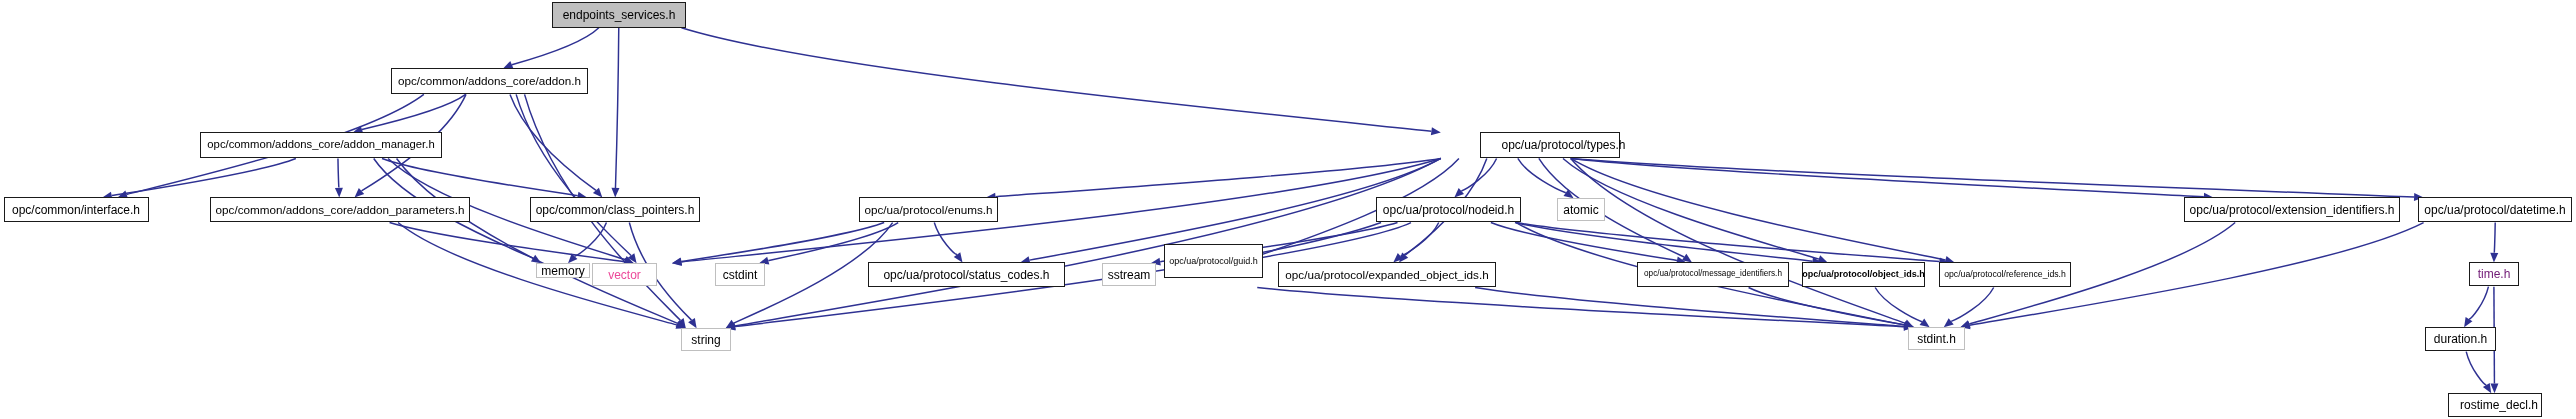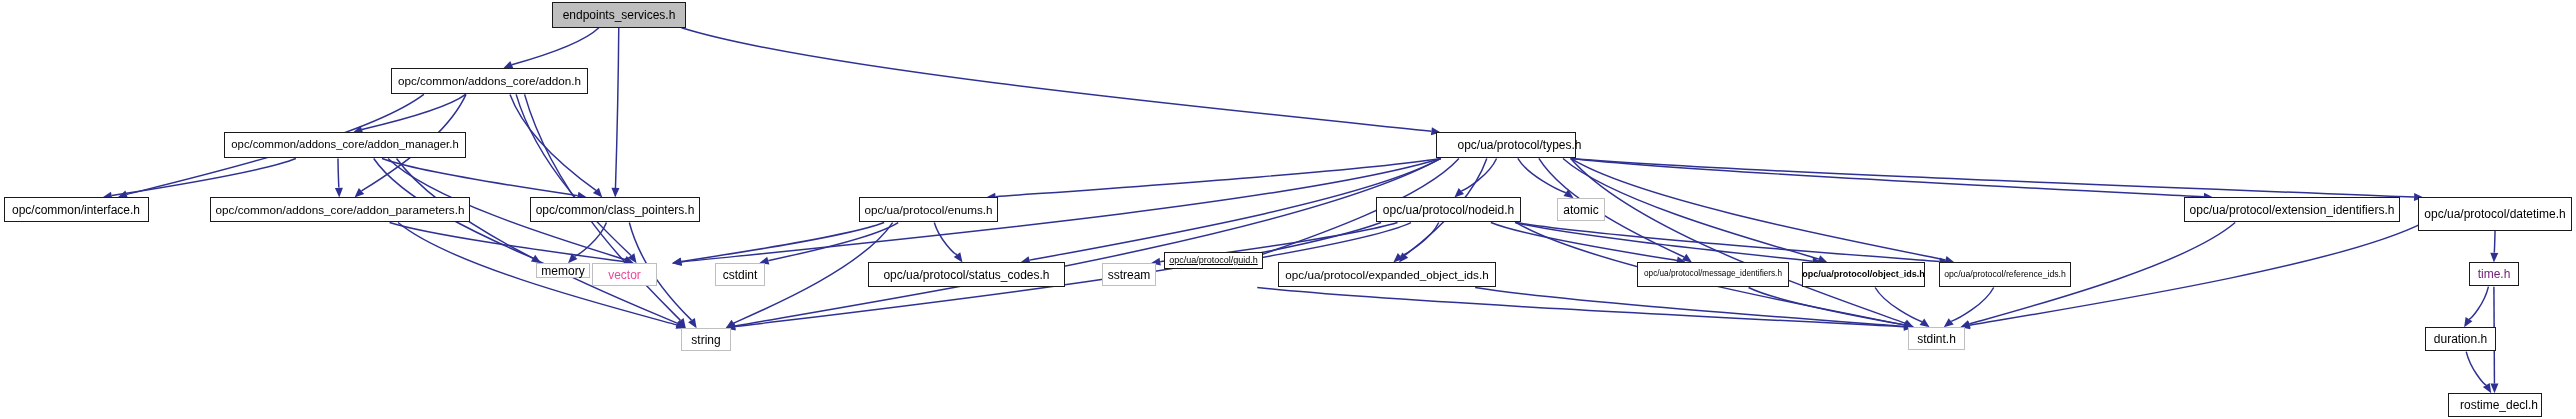--- a/index.html
+++ b/index.html
@@ -171,66 +171,66 @@
       <path d="M 2848.2 406.0 C 2853.4 427.1 2869.0 444.2 2871.4 444.6" fill="none" stroke="#2e3192" stroke-width="1.7"></path>
       <polygon points="2877.1,454.0 2867.5,446.9 2875.4,442.2" fill="#2e3192"></polygon>
     </svg>
   <div id="node-layer">
       <div class="node root" style="left: 552px; top: 1.7px; width: 134px; height: 26px; color: rgb(0, 0, 0); background: rgb(191, 191, 191); border-color: rgb(26, 26, 26);">
         <span class="node-label">endpoints_services.h</span>
       </div>
       <div class="node doc" style="left: 391px; top: 68px; width: 197px; height: 26px; color: rgb(0, 0, 0); border-color: rgb(26, 26, 26);">
         <span class="node-label" style="font-size: 11.7px;">opc/common/addons_core/addon.h</span>
       </div>
-      <div class="node doc" style="left: 224px; top: 132px; width: 242px; height: 26px; color: rgb(0, 0, 0); border-color: rgb(26, 26, 26);">
+      <div class="node doc" style="left: 200px; top: 132px; width: 242px; height: 26px; color: rgb(0, 0, 0); border-color: rgb(26, 26, 26);">
         <span class="node-label" style="font-size: 11.3px;">opc/common/addons_core/addon_manager.h</span>
       </div>
       <div class="node doc" style="left: 3.5px; top: 197px; width: 145px; height: 25px; color: rgb(0, 0, 0); border-color: rgb(26, 26, 26);">
         <span class="node-label">opc/common/interface.h</span>
       </div>
       <div class="node doc" style="left: 210px; top: 197px; width: 260px; height: 25px; color: rgb(0, 0, 0); border-color: rgb(26, 26, 26);">
         <span class="node-label" style="font-size: 11.7px;">opc/common/addons_core/addon_parameters.h</span>
       </div>
       <div class="node doc" style="left: 530px; top: 197px; width: 170px; height: 25px; color: rgb(0, 0, 0); border-color: rgb(26, 26, 26);">
         <span class="node-label">opc/common/class_pointers.h</span>
       </div>
       <div class="node doc" style="left: 859px; top: 197px; width: 139px; height: 25px; color: rgb(0, 0, 0); border-color: rgb(26, 26, 26);">
         <span class="node-label" style="font-size: 11.7px;">opc/ua/protocol/enums.h</span>
       </div>
-      <div class="node doc" style="left: 1436px; top: 132px; width: 140px; height: 26px; color: rgb(0, 0, 0); border-color: rgb(26, 26, 26); padding-left: 27px;">
+      <div class="node doc" style="left: 1480px; top: 132px; width: 140px; height: 26px; color: rgb(0, 0, 0); border-color: rgb(26, 26, 26); padding-left: 27px;">
         <span class="node-label">opc/ua/protocol/types.h</span>
       </div>
       <div class="node doc" style="left: 1376px; top: 197px; width: 145px; height: 25px; color: rgb(0, 0, 0); border-color: rgb(26, 26, 26);">
         <span class="node-label">opc/ua/protocol/nodeid.h</span>
       </div>
       <div class="node sys" style="left: 1557px; top: 198px; width: 48px; height: 23.4px; color: rgb(0, 0, 0); border-color: rgb(191, 191, 191);">
         <span class="node-label">atomic</span>
       </div>
       <div class="node doc" style="left: 2184px; top: 197px; width: 216px; height: 25px; color: rgb(0, 0, 0); border-color: rgb(26, 26, 26);">
         <span class="node-label">opc/ua/protocol/extension_identifiers.h</span>
       </div>
-      <div class="node doc" style="left: 2418px; top: 197px; width: 154px; height: 34px; color: rgb(0, 0, 0); border-color: rgb(26, 26, 26);">
+      <div class="node doc" style="left: 2418px; top: 197px; width: 154px; height: 25px; color: rgb(0, 0, 0); border-color: rgb(26, 26, 26);">
         <span class="node-label">opc/ua/protocol/datetime.h</span>
       </div>
       <div class="node sys" style="left: 536px; top: 263px; width: 54px; height: 15px; color: rgb(0, 0, 0); border-color: rgb(191, 191, 191);">
         <span class="node-label">memory</span>
       </div>
       <div class="node sys" style="left: 592px; top: 263px; width: 65px; height: 23.4px; color: #ec4899; border-color: rgb(191, 191, 191);">
         <span class="node-label">vector</span>
       </div>
       <div class="node sys" style="left: 715px; top: 263px; width: 50px; height: 23.4px; color: rgb(0, 0, 0); border-color: rgb(191, 191, 191);">
         <span class="node-label">cstdint</span>
       </div>
       <div class="node doc" style="left: 868px; top: 262px; width: 197px; height: 25px; color: rgb(0, 0, 0); border-color: rgb(26, 26, 26);">
         <span class="node-label">opc/ua/protocol/status_codes.h</span>
       </div>
       <div class="node sys" style="left: 1102px; top: 263px; width: 54px; height: 23.4px; color: rgb(0, 0, 0); border-color: rgb(191, 191, 191);">
         <span class="node-label">sstream</span>
       </div>
-      <div class="node doc" style="left: 1164px; top: 252px; width: 99px; height: 17px; color: rgb(0, 0, 0); border-color: rgb(26, 26, 26); text-decoration: underline;">
+      <div class="node doc" style="left: 1164px; top: 244px; width: 99px; height: 34px; color: rgb(0, 0, 0); border-color: rgb(26, 26, 26);">
         <span class="node-label" style="font-size: 9px;">opc/ua/protocol/guid.h</span>
       </div>
       <div class="node doc" style="left: 1278px; top: 262px; width: 218px; height: 25px; color: rgb(0, 0, 0); border-color: rgb(26, 26, 26);">
         <span class="node-label" style="font-size: 11.7px;">opc/ua/protocol/expanded_object_ids.h</span>
       </div>
       <div class="node doc" style="left: 1637px; top: 262px; width: 152px; height: 25px; color: rgb(0, 0, 0); border-color: rgb(26, 26, 26);">
         <span class="node-label" style="font-size: 8.2px;">opc/ua/protocol/message_identifiers.h</span>
       </div>
       <div class="node doc" style="left: 1802px; top: 262px; width: 123px; height: 25px; color: rgb(0, 0, 0); border-color: rgb(26, 26, 26); font-weight: bold;">
         <span class="node-label" style="font-size: 9px;">opc/ua/protocol/object_ids.h</span>

